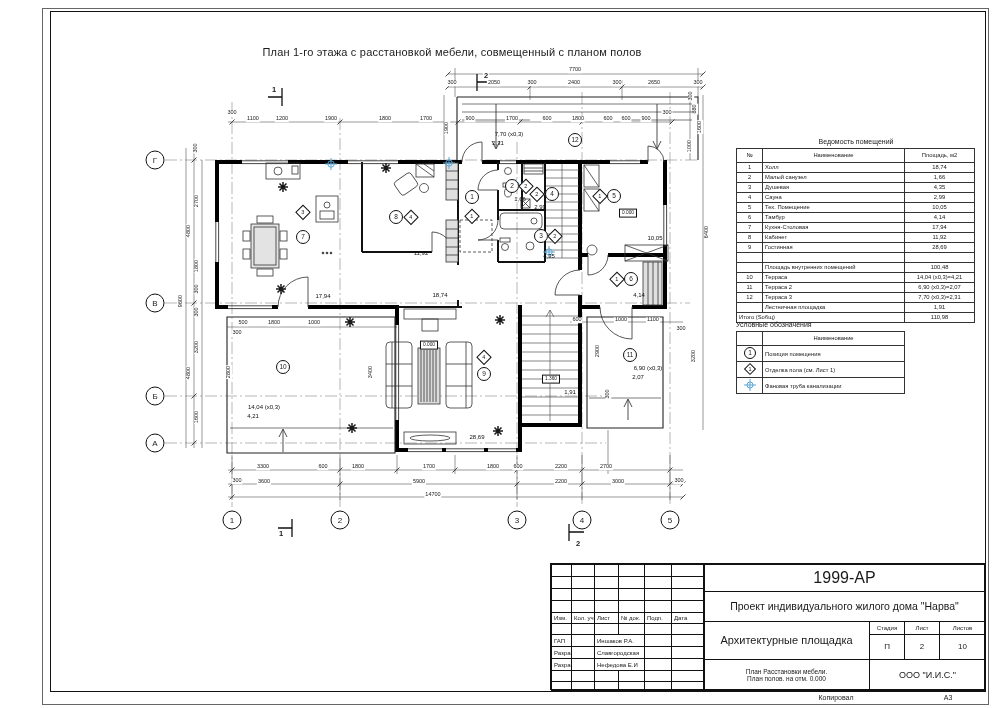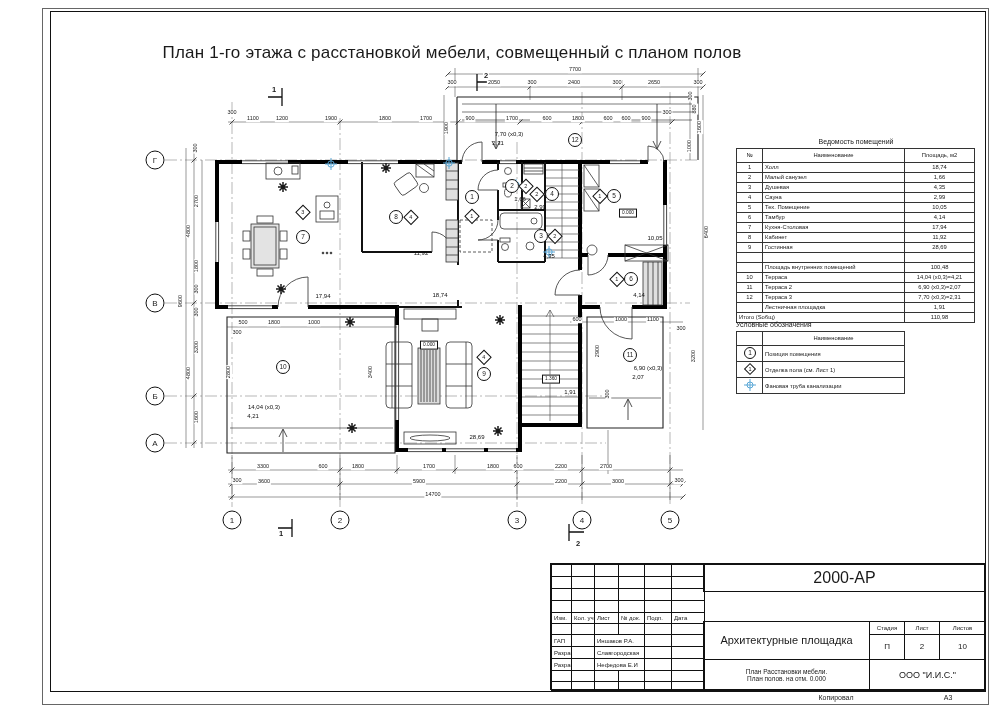--- a/index.html
+++ b/index.html
@@ -1,21 +1,21 @@
 <!DOCTYPE html>
 <html><head>
 <meta charset="utf-8">
 <style>
   html,body{margin:0;padding:0;background:#fff}
   .sheet{position:relative;width:1000px;height:708px;background:#fff;font-family:"Liberation Sans",sans-serif;color:#1a1a1a;overflow:hidden}
   .frame-outer{position:absolute;left:42px;top:8px;width:945px;height:695px;border:1px solid #666}
   .frame-inner{position:absolute;left:50px;top:11px;width:934px;height:679px;border:1.4px solid #111}
   svg.art{position:absolute;left:0;top:0}
   .lbl{position:absolute;transform:translate(-50%,-50%);white-space:nowrap;line-height:1}
-  .ttl{font-size:17px;letter-spacing:.2px}
+  .ttl{font-size:11px;letter-spacing:.2px}
   .dim{position:absolute;transform:translate(-50%,-50%);white-space:nowrap;font-size:5.5px;line-height:1;background:#fff;padding:0 1px;color:#222}
   .dim.v{transform:translate(-50%,-50%) rotate(-90deg)}
   .area{font-size:6px;background:transparent;color:#111}
   .mc{position:absolute;width:12px;height:12px;border:1px solid #111;border-radius:50%;background:#fff;display:flex;align-items:center;justify-content:center;font-size:6.5px;transform:translate(-50%,-50%);line-height:1}
   .md{position:absolute;width:8.5px;height:8.5px;border:1px solid #111;background:#fff;transform:translate(-50%,-50%) rotate(45deg);display:flex;align-items:center;justify-content:center}
   .md span{transform:rotate(-45deg);font-size:5.5px;line-height:1}
   .lvl{position:absolute;transform:translate(-50%,-50%);font-size:4.8px;border:.8px solid #111;background:#fff;padding:1px 2px;line-height:1}
   .axc{position:absolute;width:17px;height:17px;border:1px solid #111;border-radius:50%;background:#fff;display:flex;align-items:center;justify-content:center;font-size:8px;transform:translate(-50%,-50%);line-height:1}
   .sec{font-size:7.5px;font-weight:bold;background:#fff;padding:0 1px}
   .panel{position:absolute}
@@ -615,21 +615,22 @@
             <td></td>
             <td></td>
             <td></td>
             <td></td>
             <td></td>
             <td></td>
           </tr>
     </tbody>
       </table>
 
-    <div class="tc" style="left:152px;top:0;width:283px;height:28px;font-size:16px">2000-АР</div>
+    <div class="tc" style="left:152px;top:0;width:283px;height:28px;font-size:16px">1999-АР</div>
+    <div class="tc" style="left:152px;top:27px;width:283px;height:31px;font-size:10.5px">Проект индивидуального жилого дома "Нарва"</div>
     <div class="tc" style="left:152px;top:57px;width:167px;height:39px;font-size:11px">Архитектурные площадка</div>
     <div class="tc" style="left:318px;top:57px;width:36px;height:14px;font-size:6px">Стадия</div>
     <div class="tc" style="left:353px;top:57px;width:36px;height:14px;font-size:6px">Лист</div>
     <div class="tc" style="left:388px;top:57px;width:47px;height:14px;font-size:6px">Листов</div>
     <div class="tc" style="left:318px;top:70px;width:36px;height:26px;font-size:8px">П</div>
     <div class="tc" style="left:353px;top:70px;width:36px;height:26px;font-size:8px">2</div>
     <div class="tc" style="left:388px;top:70px;width:47px;height:26px;font-size:8px">10</div>
     <div class="tc" style="left:152px;top:95px;width:167px;height:32px;font-size:6.5px;flex-direction:column">
       <div>План Расстановки мебели.</div>
       <div>План полов. на отм. 0.000</div>

